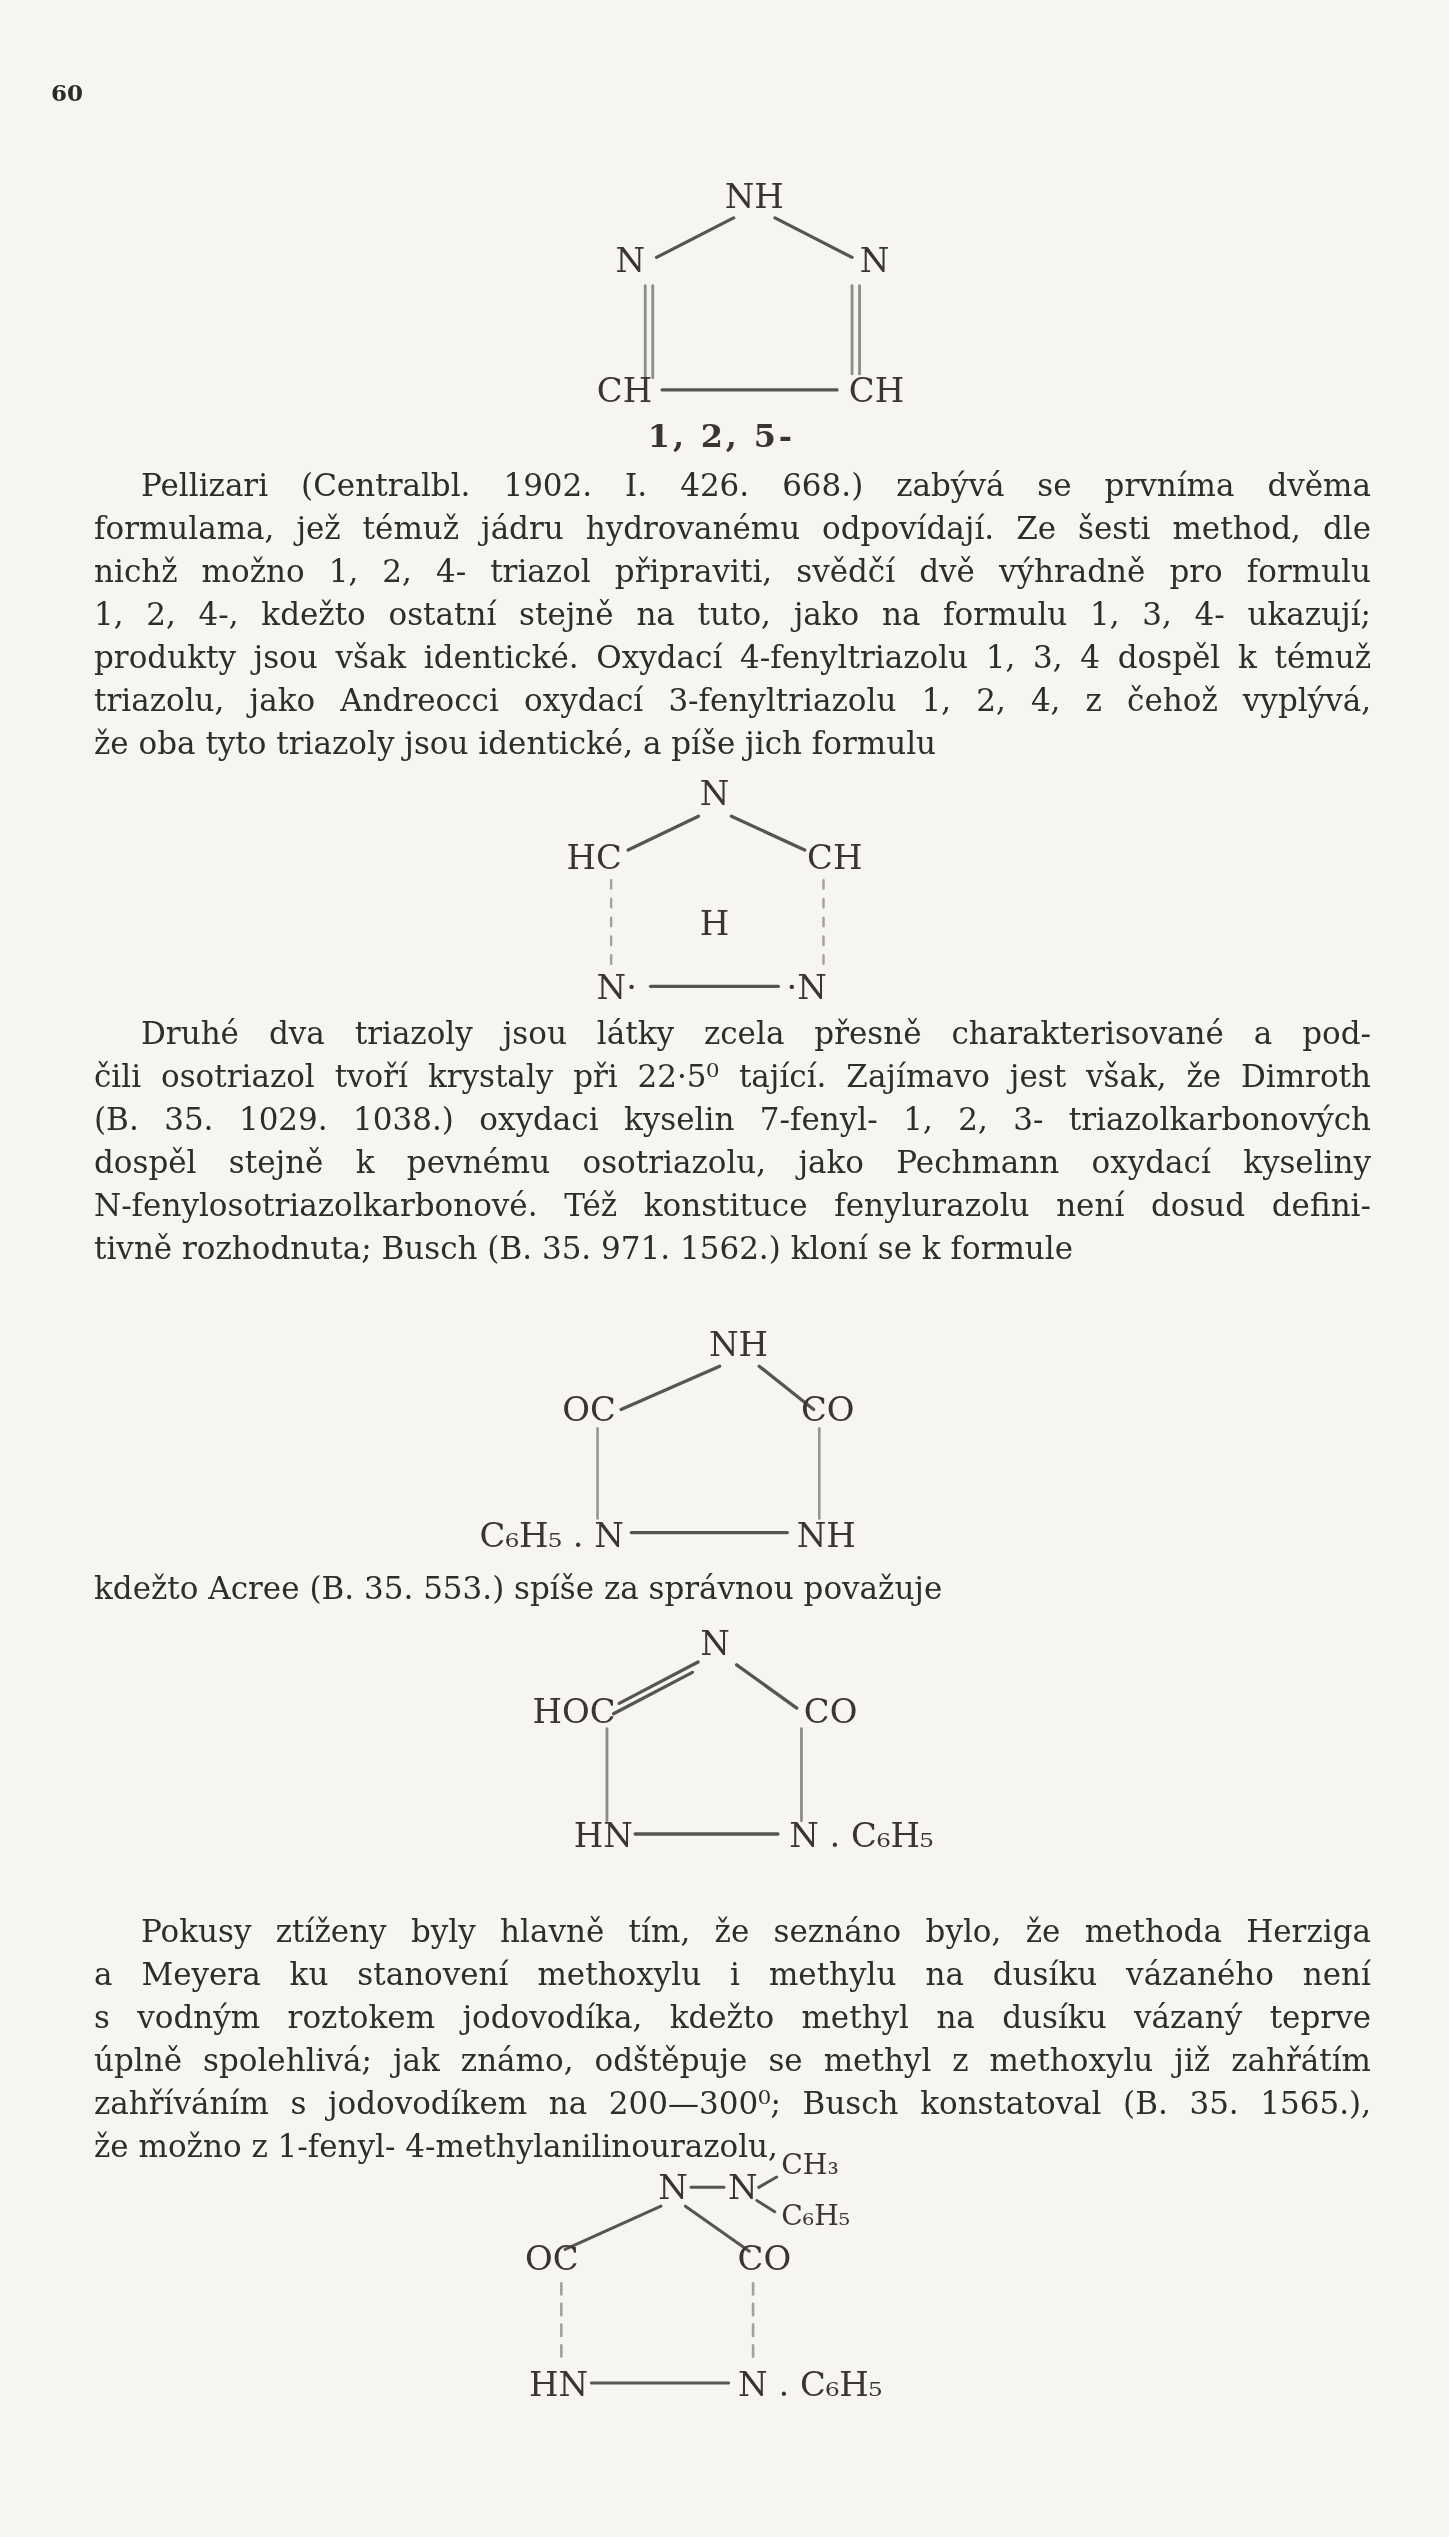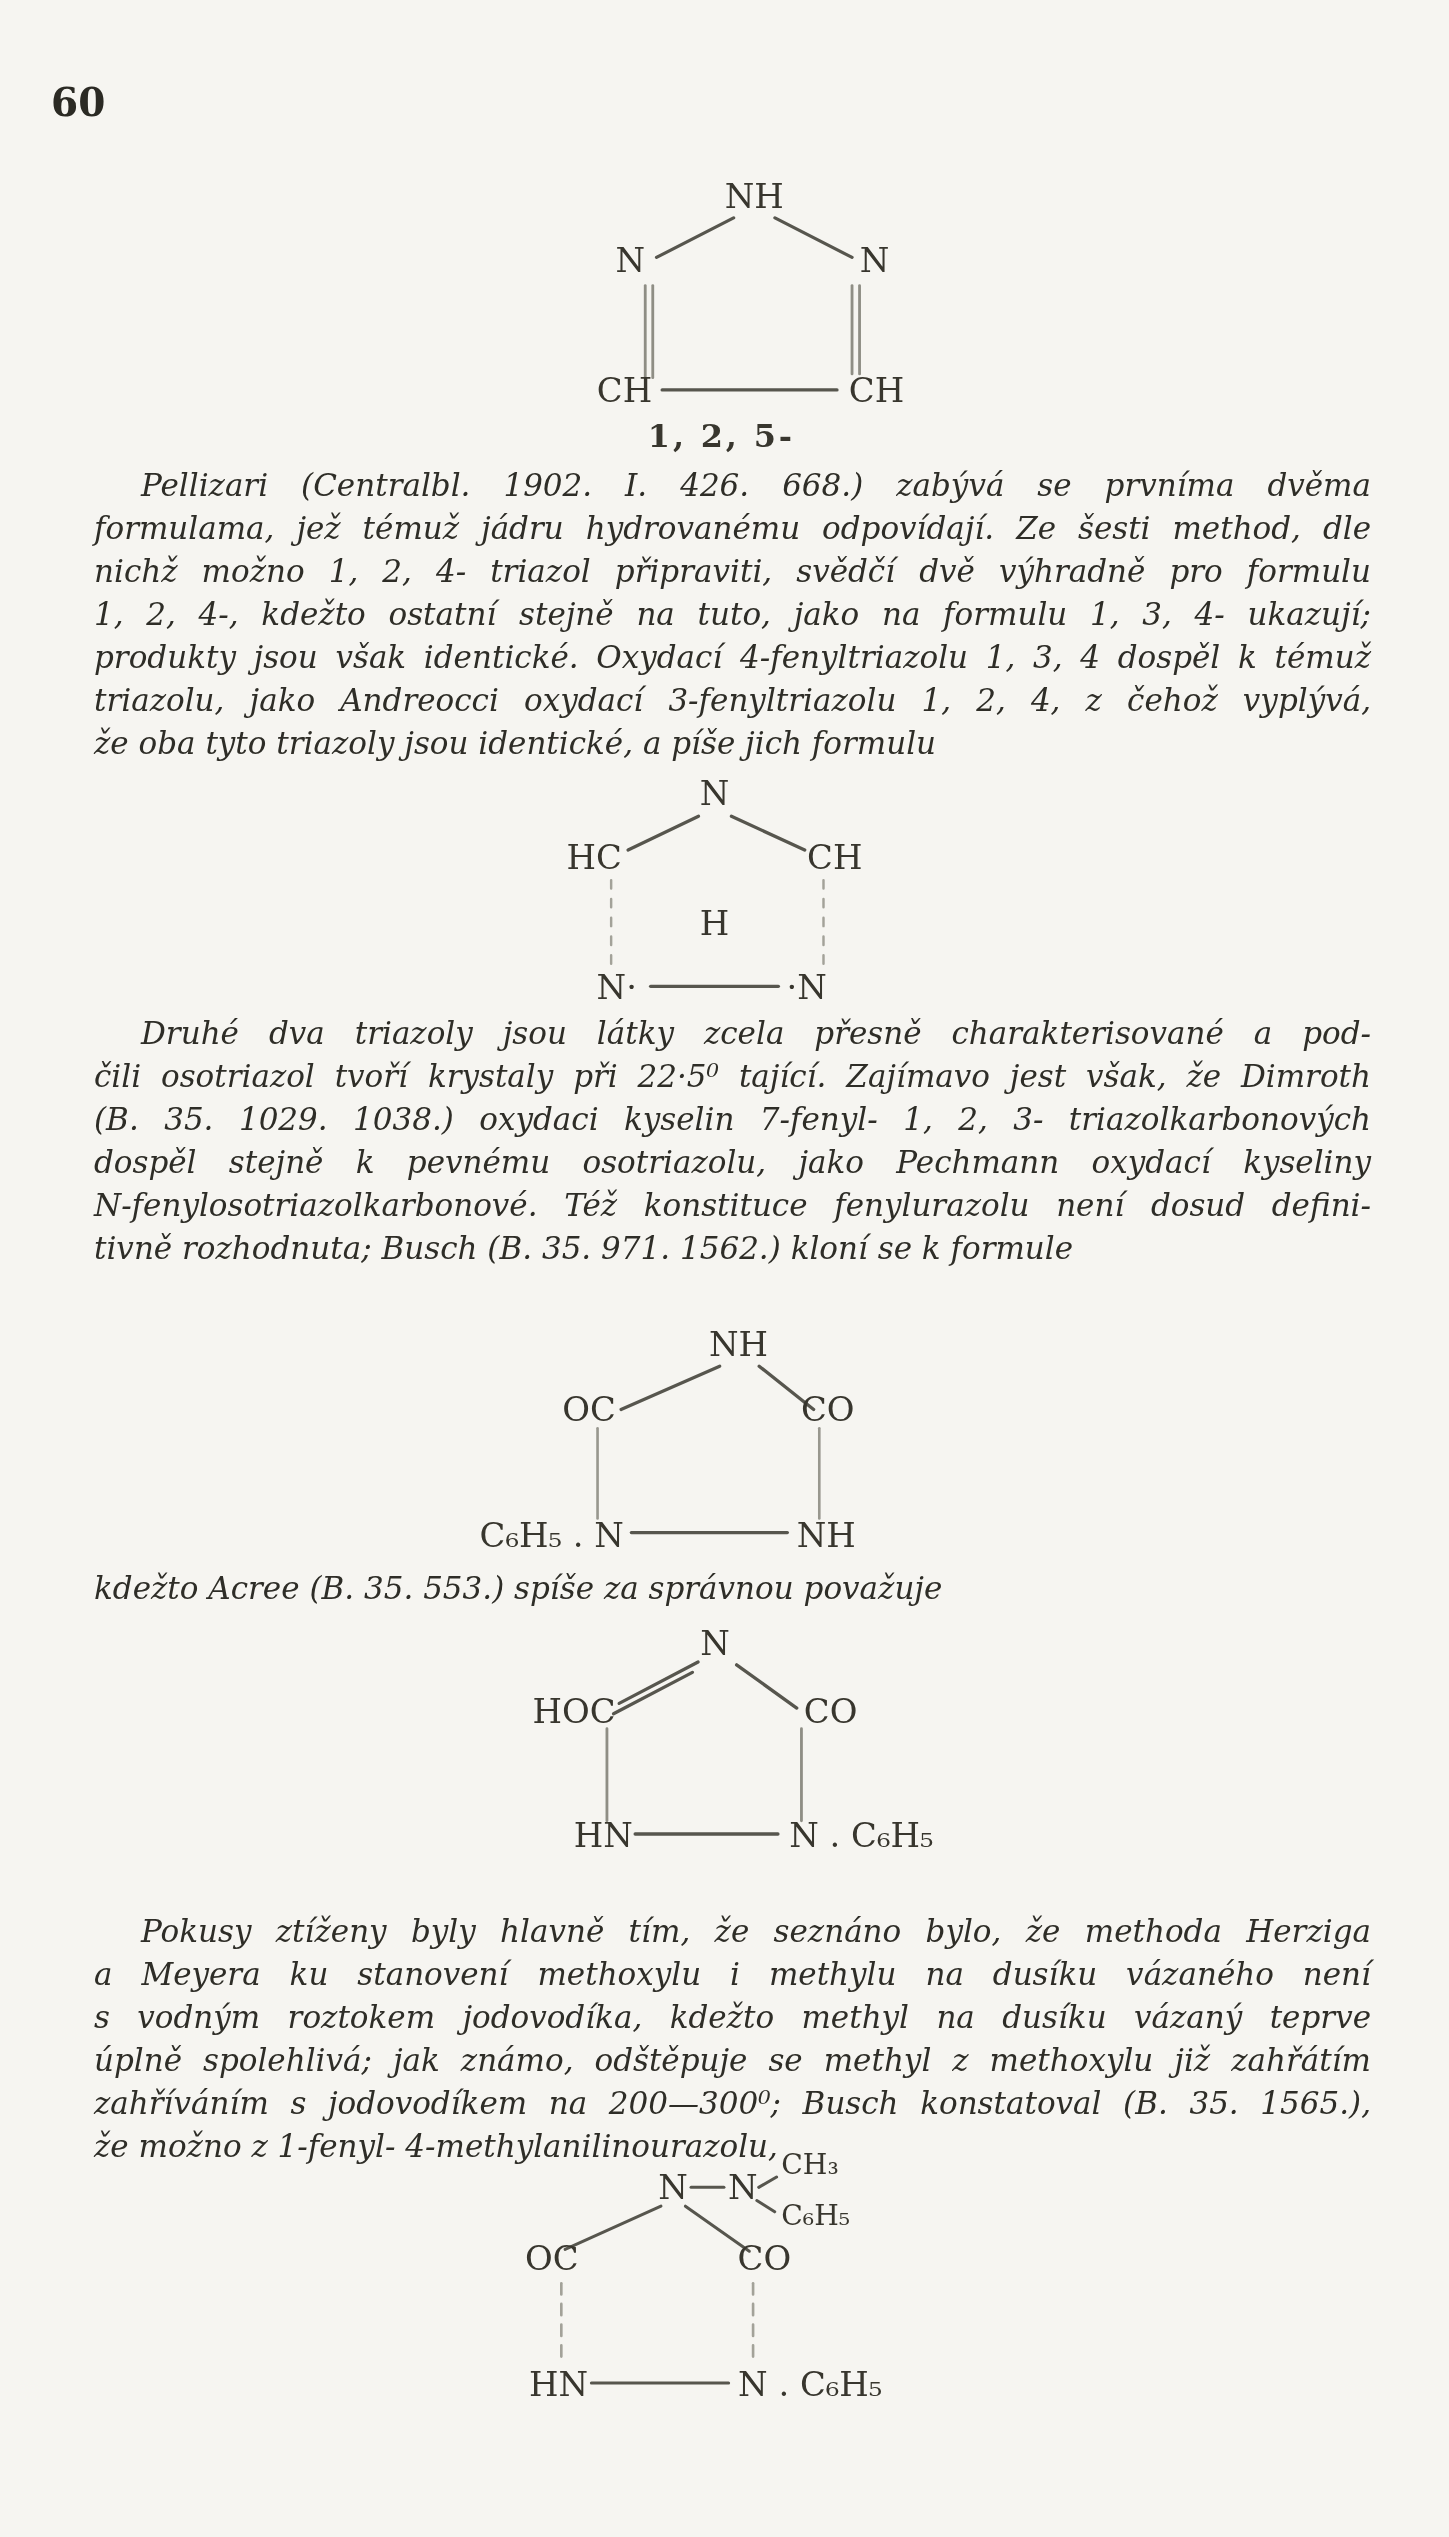--- a/index.html
+++ b/index.html
@@ -6,35 +6,34 @@
   .page {
     position:relative;
     width:1449px; height:2538px;
     background:#f6f5f1;
     font-family:"DejaVu Serif","Liberation Serif",serif;
     color:#2e2d27;
     overflow:hidden;
   }
   .page-number {
     position:absolute; left:51px; top:79px;
-    font-size:39px; font-weight:bold; color:#2b2a24;
+    font-size:23px; font-weight:bold; color:#2b2a24;
   }
   .para {
     position:absolute;
     width:1277px;
     font-size:31px;
     line-height:43px;
     color:#2e2d27;
   }
   .para .line {
     margin:0;
     text-align:justify;
     text-align-last:justify;
     white-space:normal;
-    font-style:italic;
   }
   .para .line:last-child { text-align-last:left; }
   .para.indent .line:first-child { text-indent:47px; }
   .fig { position:absolute; overflow:visible; }
   .fig text {
     font-family:"DejaVu Serif","Liberation Serif",serif;
     font-size:36px;
     fill:#38362e;
   }
   .fig text.small { font-size:30px; }

